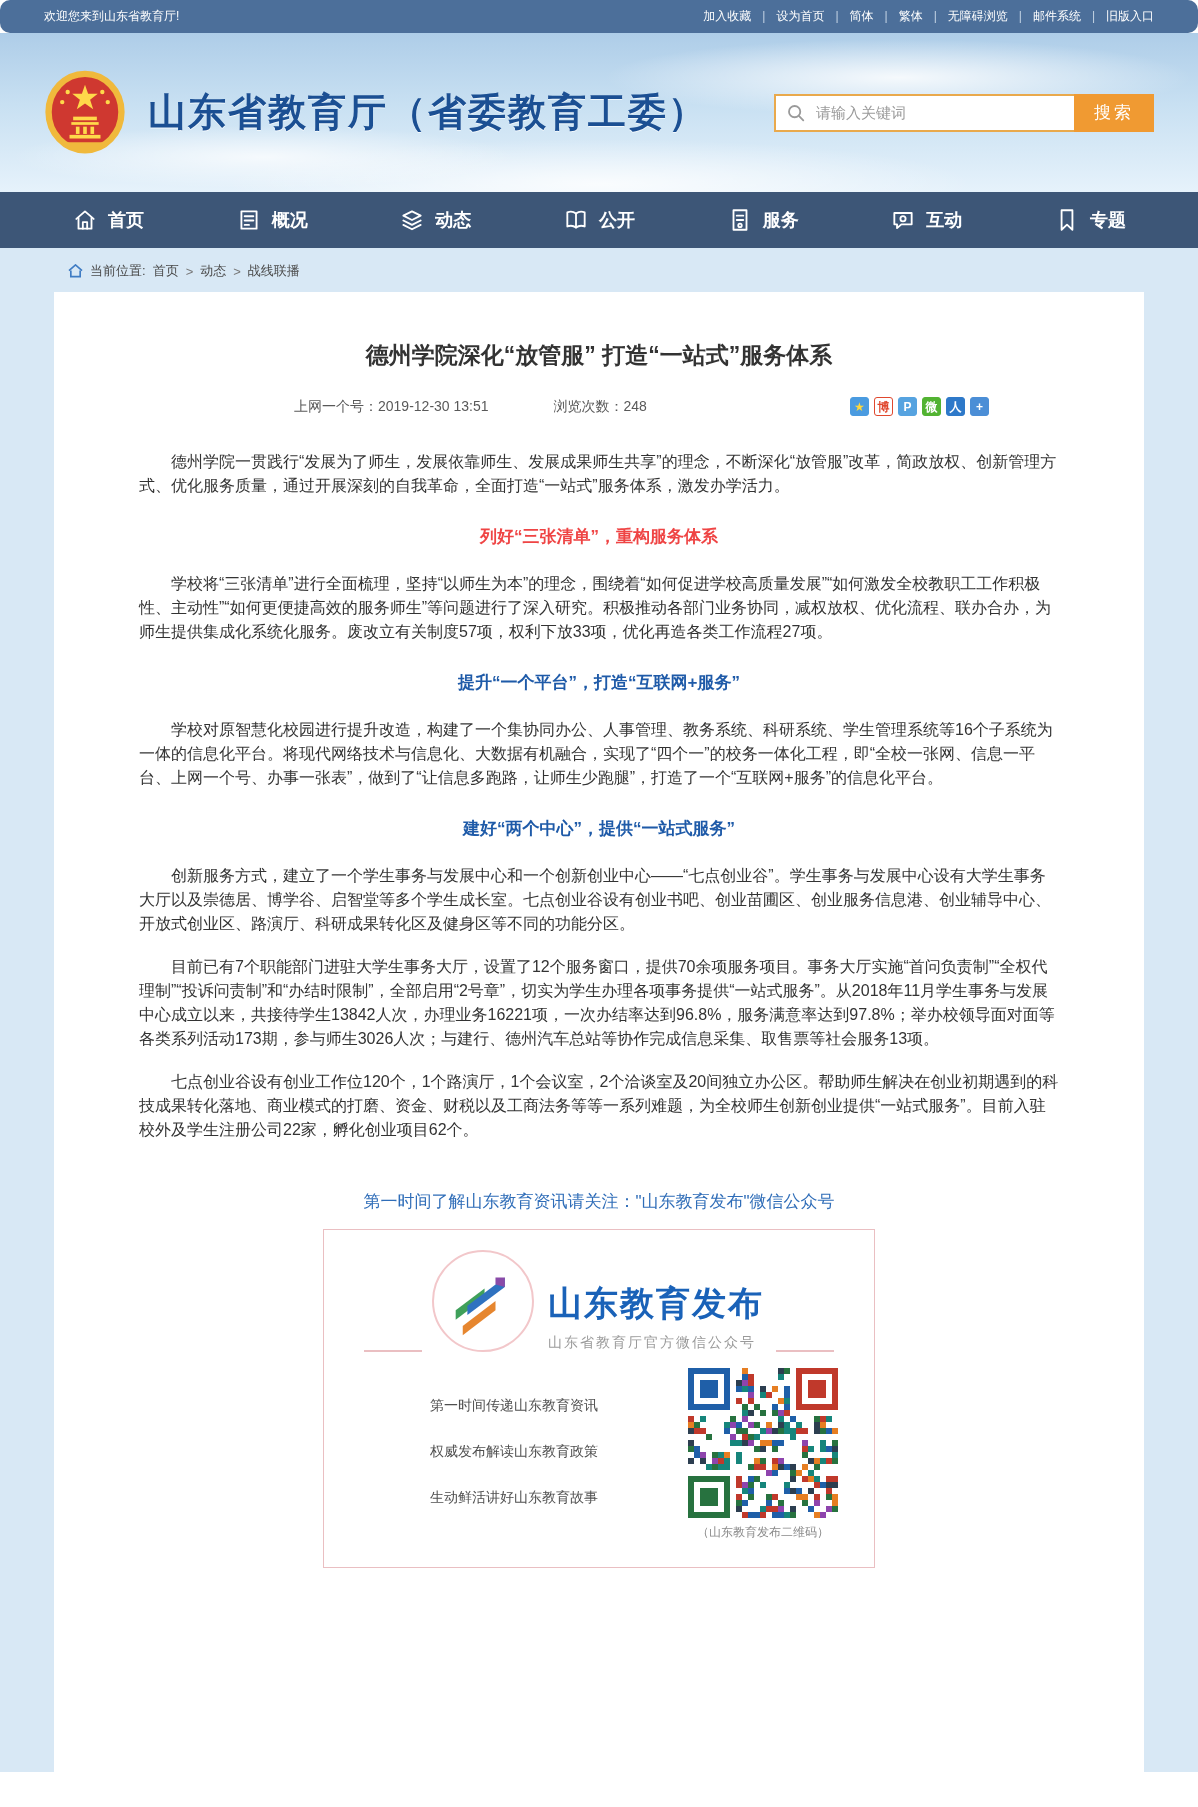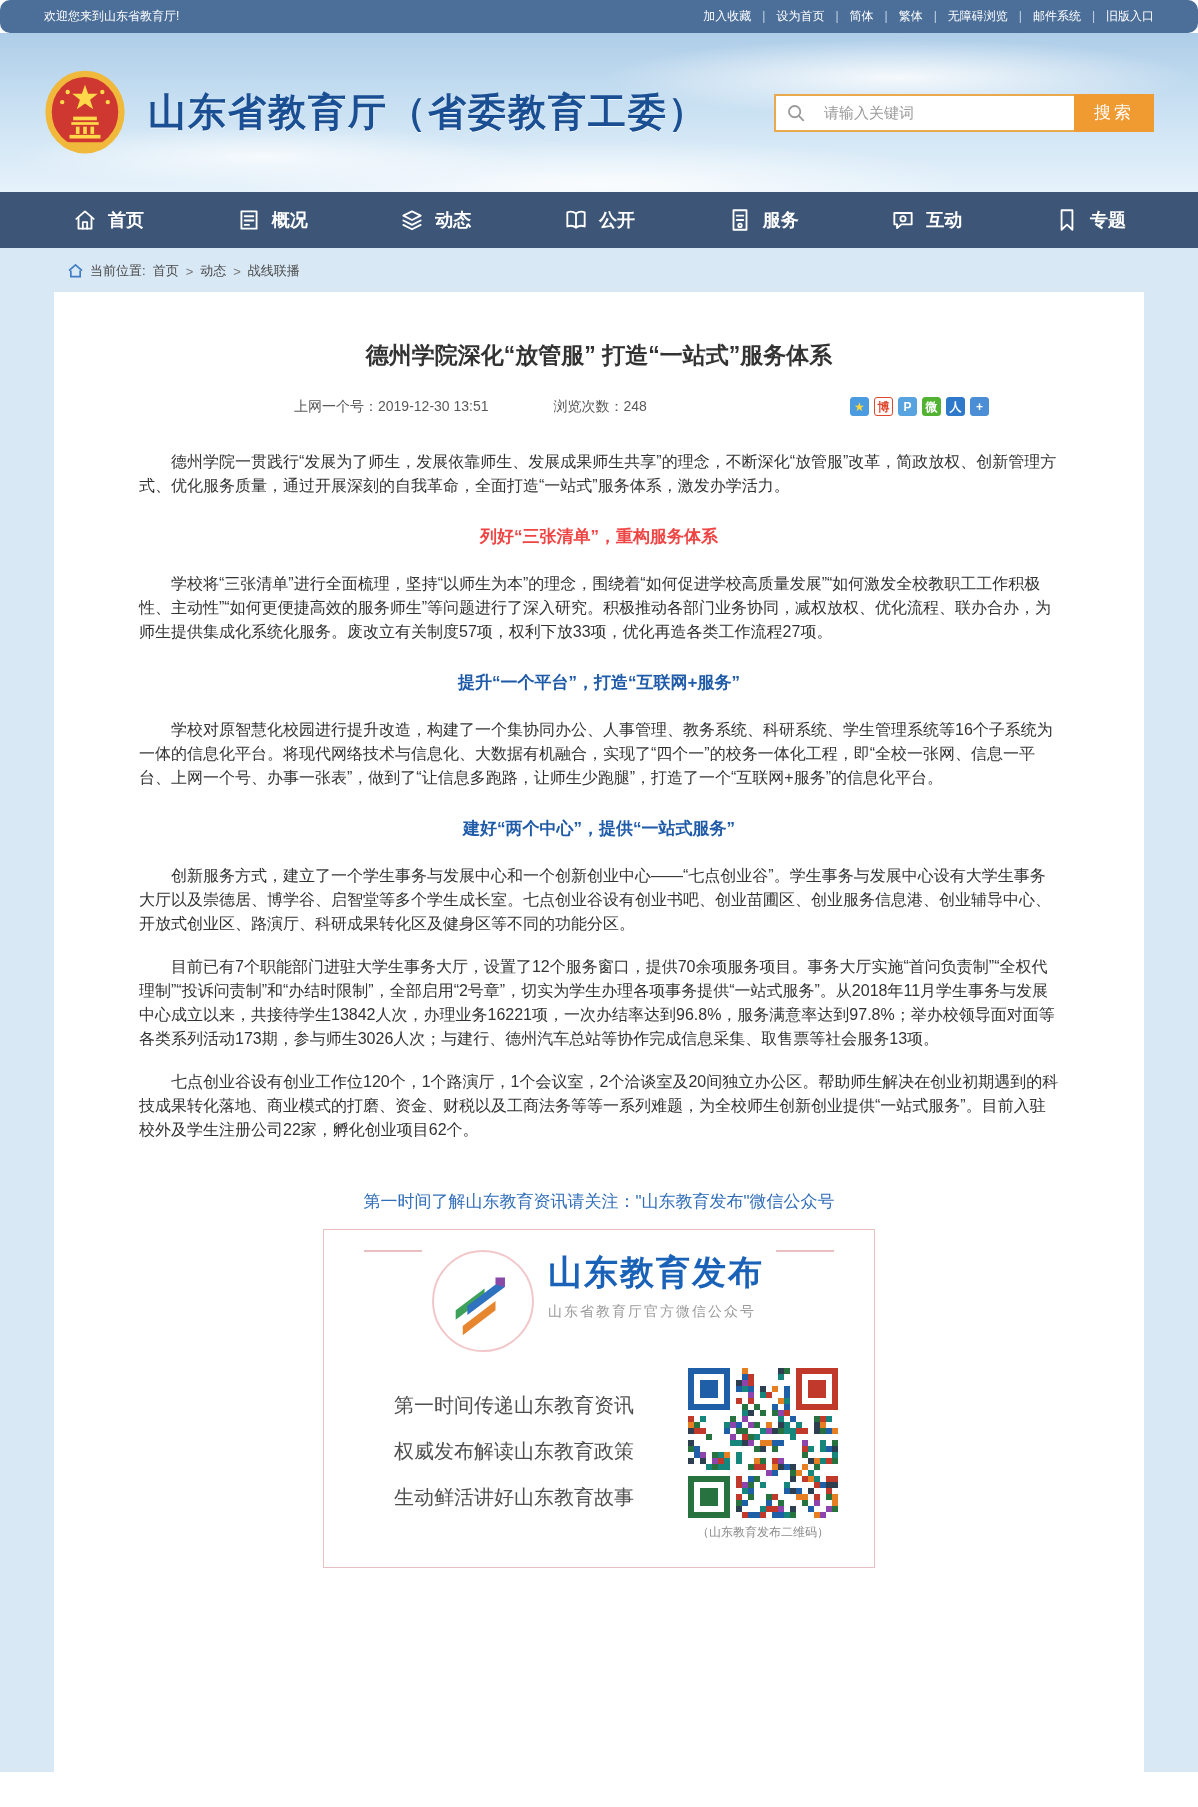--- a/index.html
+++ b/index.html
@@ -14,21 +14,21 @@
   
   .header{height:159px;display:flex;align-items:center;padding:0 44px;box-sizing:border-box;position:relative;
     background:
       radial-gradient(ellipse 420px 55px at 75% 28%,rgba(255,255,255,.85),rgba(255,255,255,0) 70%),
       radial-gradient(ellipse 360px 45px at 22% 78%,rgba(255,255,255,.75),rgba(255,255,255,0) 70%),
       radial-gradient(ellipse 500px 60px at 50% 95%,rgba(255,255,255,.8),rgba(255,255,255,0) 75%),
       linear-gradient(180deg,#aecde8 0%,#c8e0f2 45%,#e6f2fb 100%);}
   .emblem{width:82px;height:88px;flex:0 0 auto;}
   .site-title{font-size:38px;font-weight:bold;color:#1b4f93;margin-left:22px;letter-spacing:2px;text-shadow:0 1px 0 rgba(255,255,255,.7);white-space:nowrap;}
   .search{margin-left:auto;display:flex;align-items:stretch;height:38px;}
-  .search-field{display:flex;align-items:center;background:#fff;border:2px solid #e9a94c;border-right:none;width:300px;box-sizing:border-box;padding:12px 10px;gap:8px;}
+  .search-field{display:flex;align-items:center;background:#fff;border:2px solid #e9a94c;border-right:none;width:300px;box-sizing:border-box;padding:12px 10px;}
   .search-field svg{flex:0 0 auto;}
   .search-field input{border:none;outline:none;font-size:15px;color:#333;margin-left:8px;width:100%;font-family:inherit;background:transparent;}
   .search-field input::placeholder{color:#9a9a9a;}
   .search-btn{width:80px;background:#f09a32;color:#fff;border:none;font-size:17px;cursor:pointer;font-family:inherit;letter-spacing:3px;}
 
   
   .nav{height:56px;background:#3d5677;display:flex;align-items:center;justify-content:space-between;padding:0 72px;box-sizing:border-box;}
   .nav-item{display:flex;align-items:center;gap:10px;color:#fff;font-size:18px;font-weight:bold;cursor:pointer;white-space:nowrap;}
   .nav-ic{display:flex;align-items:center;}
 
@@ -48,28 +48,28 @@
 
   .article-body{color:#333;}
   .para{font-size:16px;line-height:24px;text-indent:2em;margin:19px 0;color:#333;}
   .sec-h{font-size:17px;line-height:24px;text-align:center;font-weight:bold;margin:27px 0 23px;}
   .sec-h.red{color:#ef4444;}
   .sec-h.blue{color:#1e5aa8;}
 
   
   .footer-note{text-align:center;color:#2f6db8;font-size:17px;margin:48px 0 16px;}
   .banner-box{width:552px;margin:0 auto;border:1px solid #eabfc2;box-sizing:border-box;padding:20px 26px 26px;}
-  .banner-head{display:flex;align-items:flex-start;justify-content:center;}
+  .banner-head{display:flex;align-items:flex-end;justify-content:center;}
   .deco-line{width:58px;height:2px;background:#eabfc2;flex:0 0 auto;}
   .blogo{width:98px;height:98px;border-radius:50%;border:2px solid #f2c7ca;background:#fff;display:flex;align-items:center;justify-content:center;margin:0 14px 0 10px;flex:0 0 auto;}
   .banner-title-wrap{margin-right:12px;}
   .banner-title{font-size:34px;font-weight:bold;color:#1a62b8;letter-spacing:2px;}
   .banner-subtitle{font-size:14px;color:#9a9a9a;letter-spacing:2px;margin-top:7px;}
   .banner-body{display:flex;align-items:flex-start;margin-top:16px;}
-  .banner-lines{flex:1;font-size:20px;color:#4f4f4f;line-height:46px;text-align:center;margin-top:14px;}
+  .banner-lines{flex:1;font-size:14px;color:#4f4f4f;line-height:46px;text-align:center;margin-top:14px;}
   .qr-wrap{width:170px;flex:0 0 auto;text-align:center;}
   .qr{width:150px;height:150px;margin:0 auto;background:#fff;}
   .qr-caption{font-size:12px;color:#8a8a8a;margin-top:6px;}
 </style>
 </head>
 <body>
 
 <div class="topbar">
   <span>欢迎您来到山东省教育厅!</span>
   <div class="topbar-links" id="topbarLinks">

